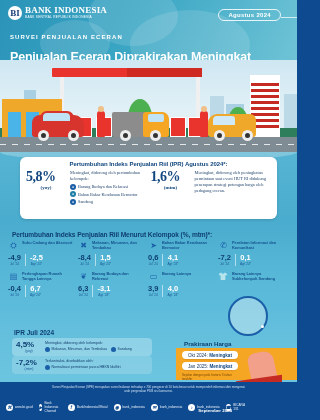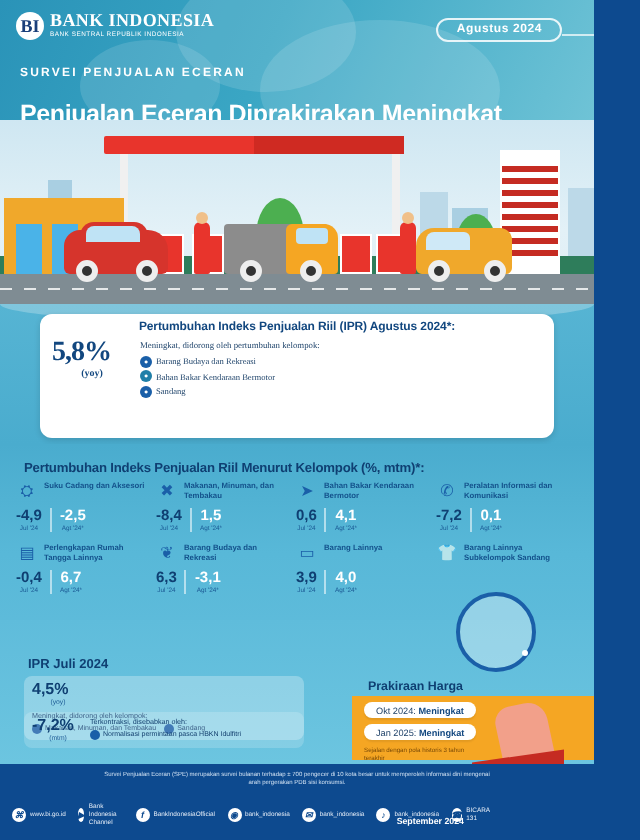--- a/index.html
+++ b/index.html
@@ -124,21 +124,21 @@
   .gv .v { font-size:7.5px; font-weight:bold; color:#0f3f72; line-height:1; }
   .gv .v.light { color:#ffffff; }
   .gv .p { font-size:3.2px; color:#1b5a95; margin-top:.5px; }
   .gsep { width:1px; height:12px; background:rgba(255,255,255,.55); }
 
   
   .band3 { position:absolute; top:310px; left:0; width:297px; height:72px;
     background:linear-gradient(180deg,#5fbcdb 0%,#6cc5e0 100%); }
   .ipr-title { position:absolute; top:329px; left:14px; font-size:6.5px; font-weight:bold; color:#0f3f72; }
   .ipr-box { position:absolute; left:12px; width:140px; border-radius:4px; padding:3px 4px; display:flex; gap:3px;}
-  .ipr-a { top:338px; background:rgba(255,255,255,.28);flex-direction:column; }
+  .ipr-a { top:338px; background:rgba(255,255,255,.28); }
   .ipr-b { top:356px; background:rgba(255,255,255,.18); }
   .ipr-num { width:26px; flex-shrink:0; }
   .ipr-num .n { font-size:8px; font-weight:bold; color:#0f3f72; line-height:1; }
   .ipr-num .u { font-size:3.4px; color:#1b5a95; text-align:center; }
   .ipr-txt { font-size:3.6px; color:#14406f; line-height:1.35; }
   .ipr-chips { display:flex; gap:4px; margin-top:1px; flex-wrap:wrap; }
   .chip { display:flex; align-items:center; gap:1.5px; }
   .chip i { width:5px; height:5px; border-radius:50%; background:#1a5fa8; display:block; flex-shrink:0;}
   .chip span { font-size:3.5px; color:#14406f; }
 
@@ -271,20 +271,27 @@
               <i class="bdot teal">●</i>
               <span>Bahan Bakar Kendaraan Bermotor</span>
             </div>
             <div class="bitem">
               <i class="bdot">●</i>
               <span>Sandang</span>
             </div>
           </div>
         </div>
       </div>
+      <div class="c1-right">
+        <div class="numwrap">
+          <div class="bignum">1,6%</div>
+          <div class="unit">(mtm)</div>
+        </div>
+        <div class="desc">Meningkat, didorong oleh peningkatan permintaan saat event HUT RI didukung penerapan strategi potongan harga oleh pedagang eceran.</div>
+      </div>
     </div>
   </div>
 
   <div class="band2"></div>
   <div class="sec2-title">Pertumbuhan Indeks Penjualan Riil Menurut Kelompok (%, mtm)*:</div>
   <div class="grid">
     <div class="grow">
       <div class="gcell">
         <div class="ghead">
           <div class="gicon">⛭</div>

